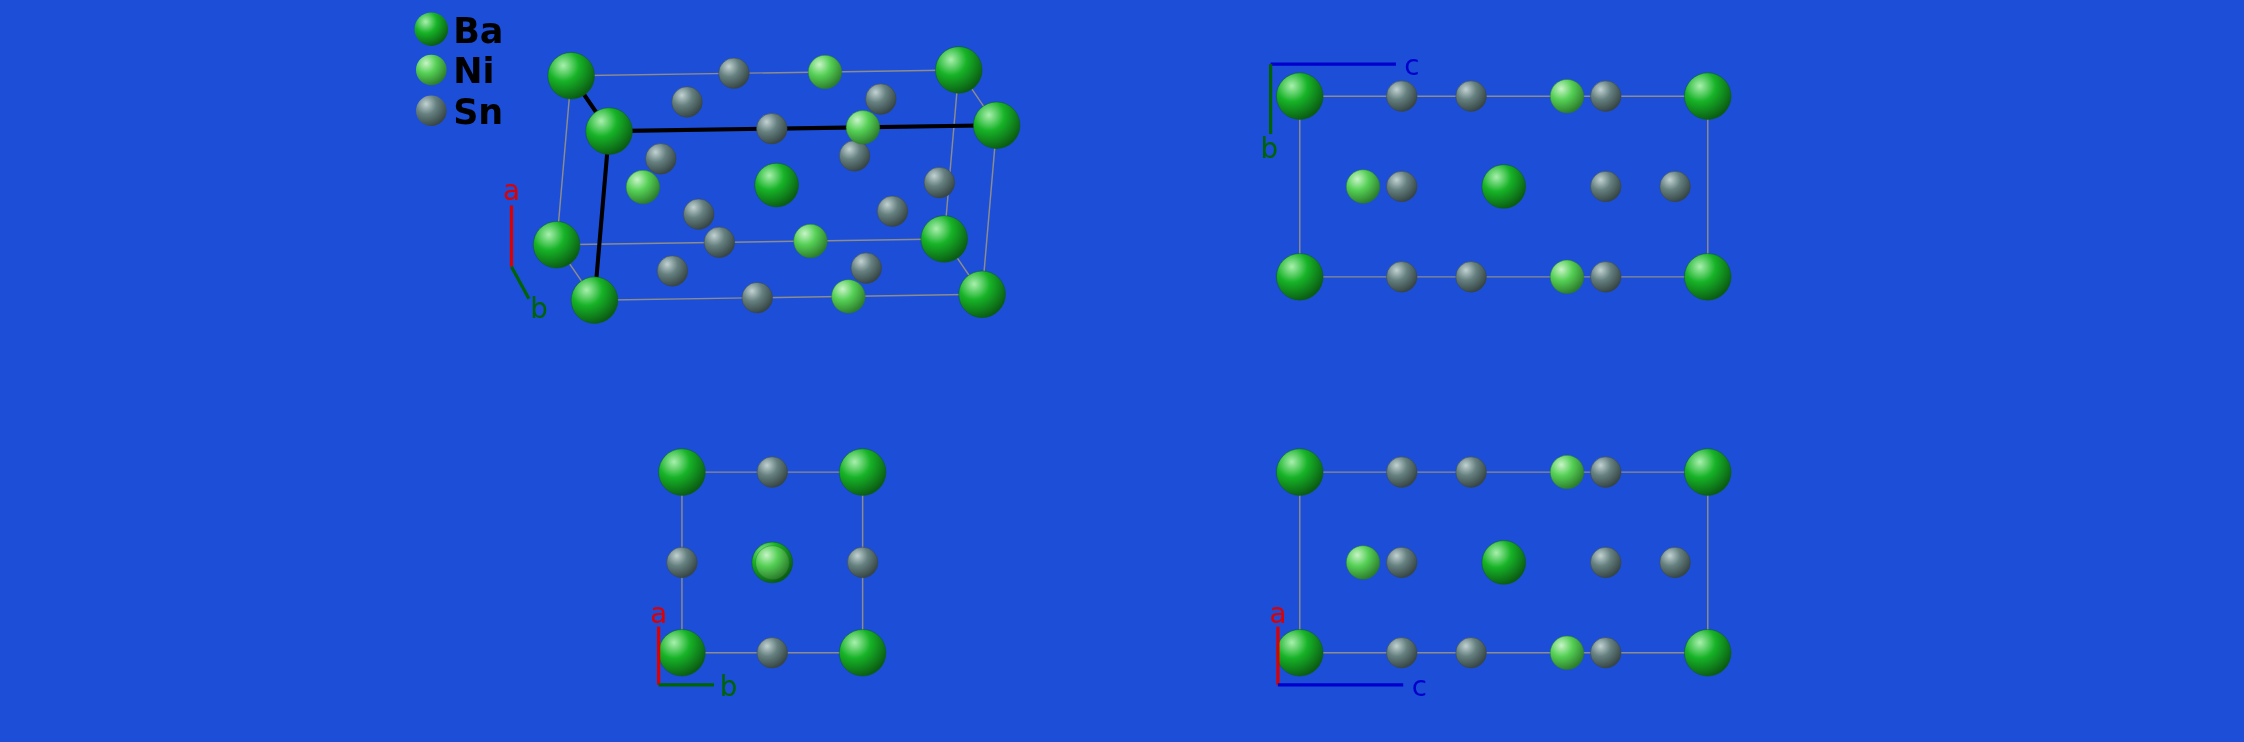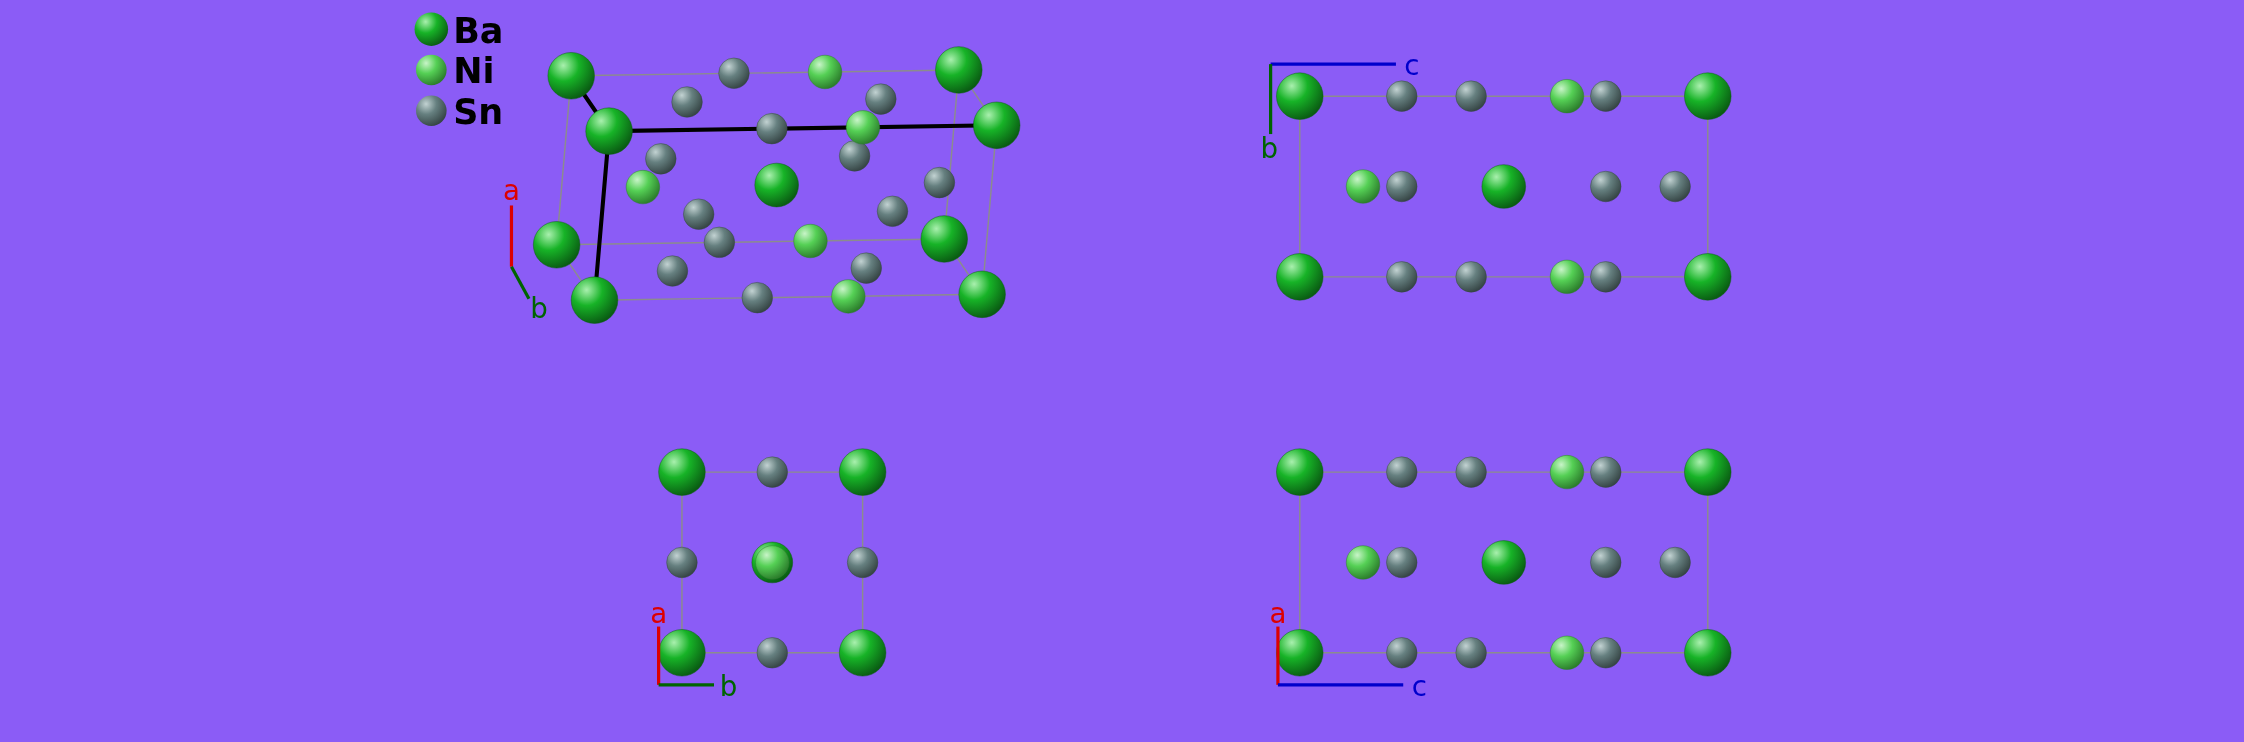--- a/index.html
+++ b/index.html
@@ -7,21 +7,21 @@
     width: 2244px;
     height: 742px;
     background: #ffffff;
     overflow: hidden;
     font-family: "DejaVu Sans", sans-serif;
   }
   .stage {
     position: relative;
     width: 2244px;
     height: 742px;
-    background: #8b5cf6;
+    background: #1d4ed8;
   }
   svg { display: block; }
   .legend-text {
     font-family: "DejaVu Sans", sans-serif;
     font-weight: 700;
     font-size: 24px;
     fill: #000000;
     dominant-baseline: central;
     text-anchor: start;
   }

